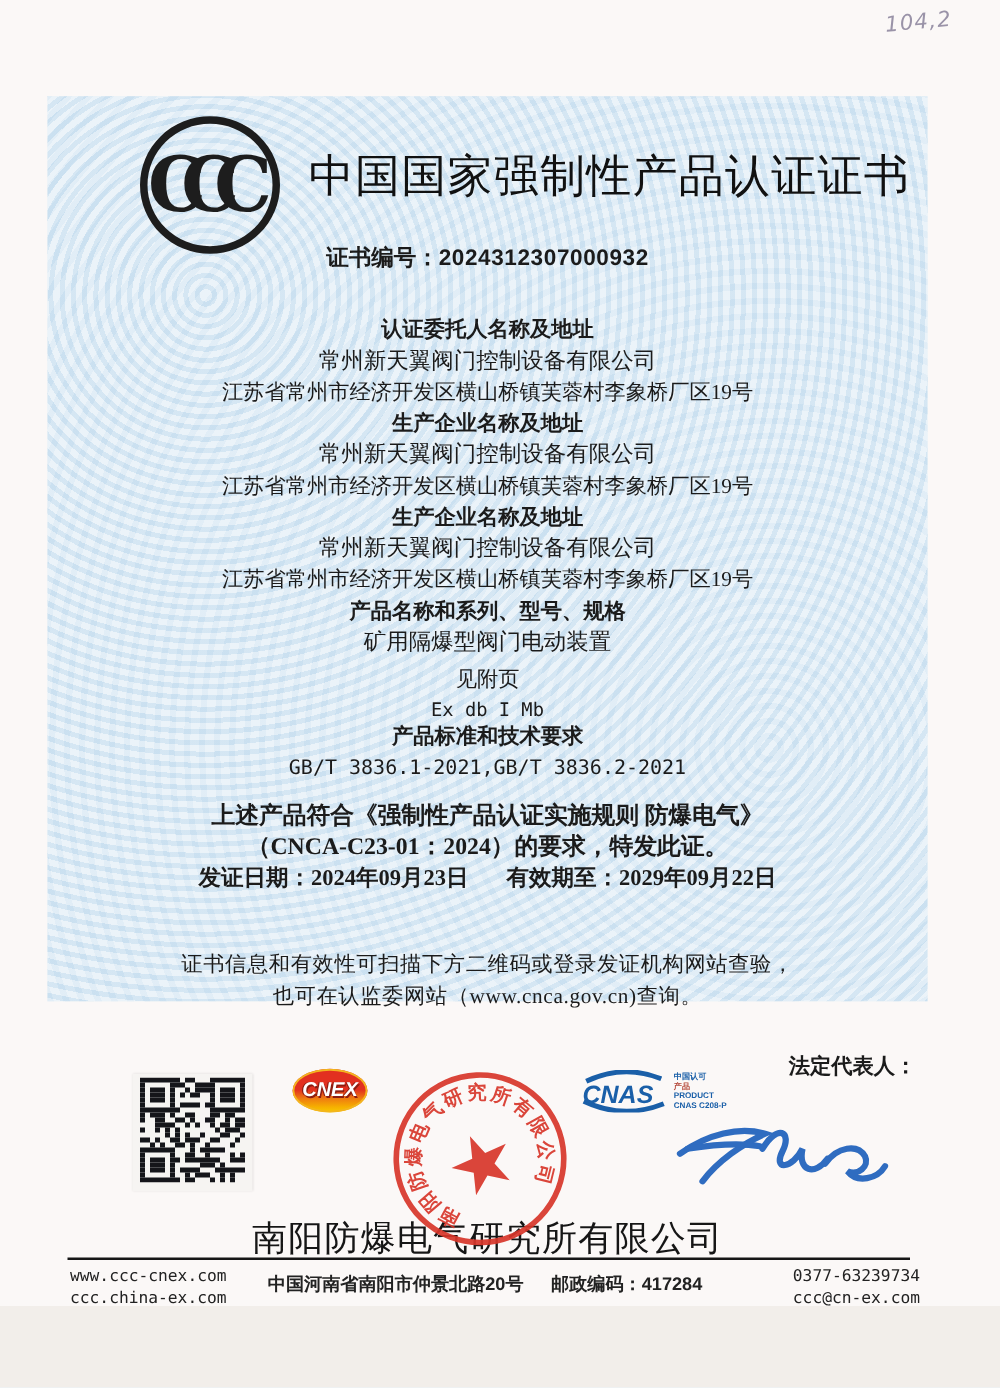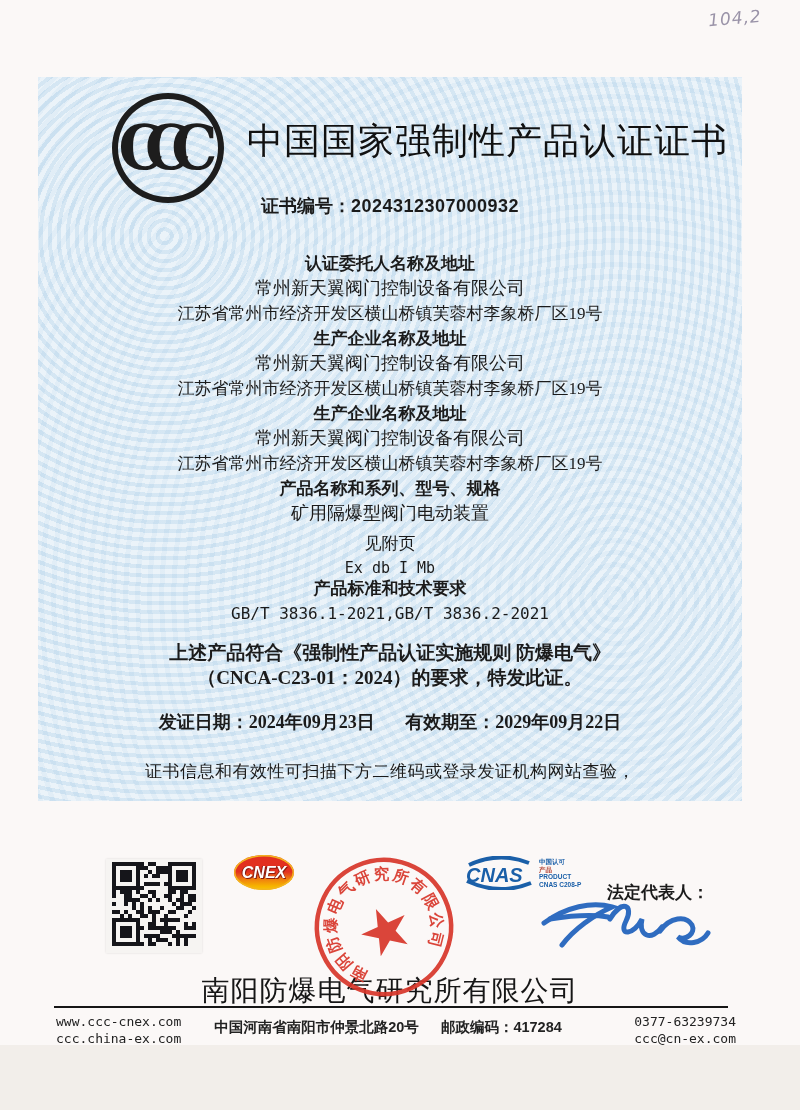--- a/index.html
+++ b/index.html
@@ -51,21 +51,21 @@
   .line.name{ font-size:18px; }
   .line.hd{ font-weight:bold; font-size:17px; }
   .line.mono{ font-family:"DejaVu Sans Mono", monospace; font-size:15px; }
   .line.gb{ font-family:"DejaVu Sans Mono", monospace; font-size:16px; }
   .line.attach{ margin-top:5px; }
   .line.stdhd{ margin-top:-5px; }
   .line.stmt{ margin-top:14px; font-weight:bold; font-size:19px; }
   .line.stmt2{ font-weight:bold; font-size:19px; }
   .line.dates{ font-weight:bold; font-size:18px; }
   .line.dates span{ display:inline-block; }
-  .line.dates .expiry{ margin-left:26px;margin-top:20px; }
+  .line.dates .expiry{ margin-left:26px; }
   .line.verify1{ margin-top:44px; font-size:17px; letter-spacing:0.5px; }
   .line.verify2{ font-size:17px; letter-spacing:0.5px; }
   
   .qr-sticker{
     position:absolute; left:68px; top:782px; width:96px; height:94px;
     background:#f6f4f2; display:flex; align-items:center; justify-content:center;
     box-shadow:0 0 2px rgba(0,0,0,0.12);
   }
   .cnex-logo{
     position:absolute; left:196px; top:778px; width:60px; height:35px;
@@ -86,21 +86,21 @@
   .cnas{
     position:absolute; left:425px; top:779px; width:150px; height:34px;
     display:flex; align-items:center;
   }
   .cnas .side{
     margin-left:4px; font-size:6.5px; line-height:7.5px; color:#1a5fa8;
     font-weight:bold; font-family:"Liberation Sans", sans-serif; text-align:left;
   }
   .cnas .side .red{ color:#b5483a; }
   .legal-rep{
-    position:absolute; left:545px; top:804px; width:150px; text-align:center;
+    position:absolute; left:545px; top:764px; width:150px; text-align:right;
     font-size:17px; font-weight:bold; font-family:"Liberation Serif", serif;
   }
   .signature{ position:absolute; left:498px; top:812px; z-index:4; }
   
   .issuer{
     position:absolute; top:895px; left:0; width:100%; text-align:center;
     font-size:28px; letter-spacing:1px; color:#161616; z-index:2;
     font-family:"Liberation Sans", sans-serif;
   }
   .rule{ position:absolute; top:929px; left:16px; width:674px; height:2px; background:#161616; }
@@ -151,20 +151,21 @@
     <div class="line mono">Ex db I Mb</div>
     <div class="line hd stdhd">产品标准和技术要求</div>
     <div class="line gb">GB/T 3836.1-2021,GB/T 3836.2-2021</div>
     <div class="line stmt">上述产品符合《强制性产品认证实施规则 防爆电气》</div>
     <div class="line stmt2">（CNCA-C23-01：2024）的要求，特发此证。</div>
     <div class="line dates">
       <span>发证日期：2024年09月23日</span>
       <span class="expiry">有效期至：2029年09月22日</span>
     </div>
     <div class="line verify1">证书信息和有效性可扫描下方二维码或登录发证机构网站查验，</div>
+    <div class="line verify2">也可在认监委网站（www.cnca.gov.cn)查询。</div>
   </div>
 
   <div class="qr-sticker">
     <div id="qr-box"><svg width="84" height="84" viewBox="0 0 84 84" fill="#15151a">
           <rect x="0" y="0" width="4" height="4"></rect>
           <rect x="4" y="0" width="4" height="4"></rect>
           <rect x="8" y="0" width="4" height="4"></rect>
           <rect x="12" y="0" width="4" height="4"></rect>
           <rect x="16" y="0" width="4" height="4"></rect>
           <rect x="20" y="0" width="4" height="4"></rect>

